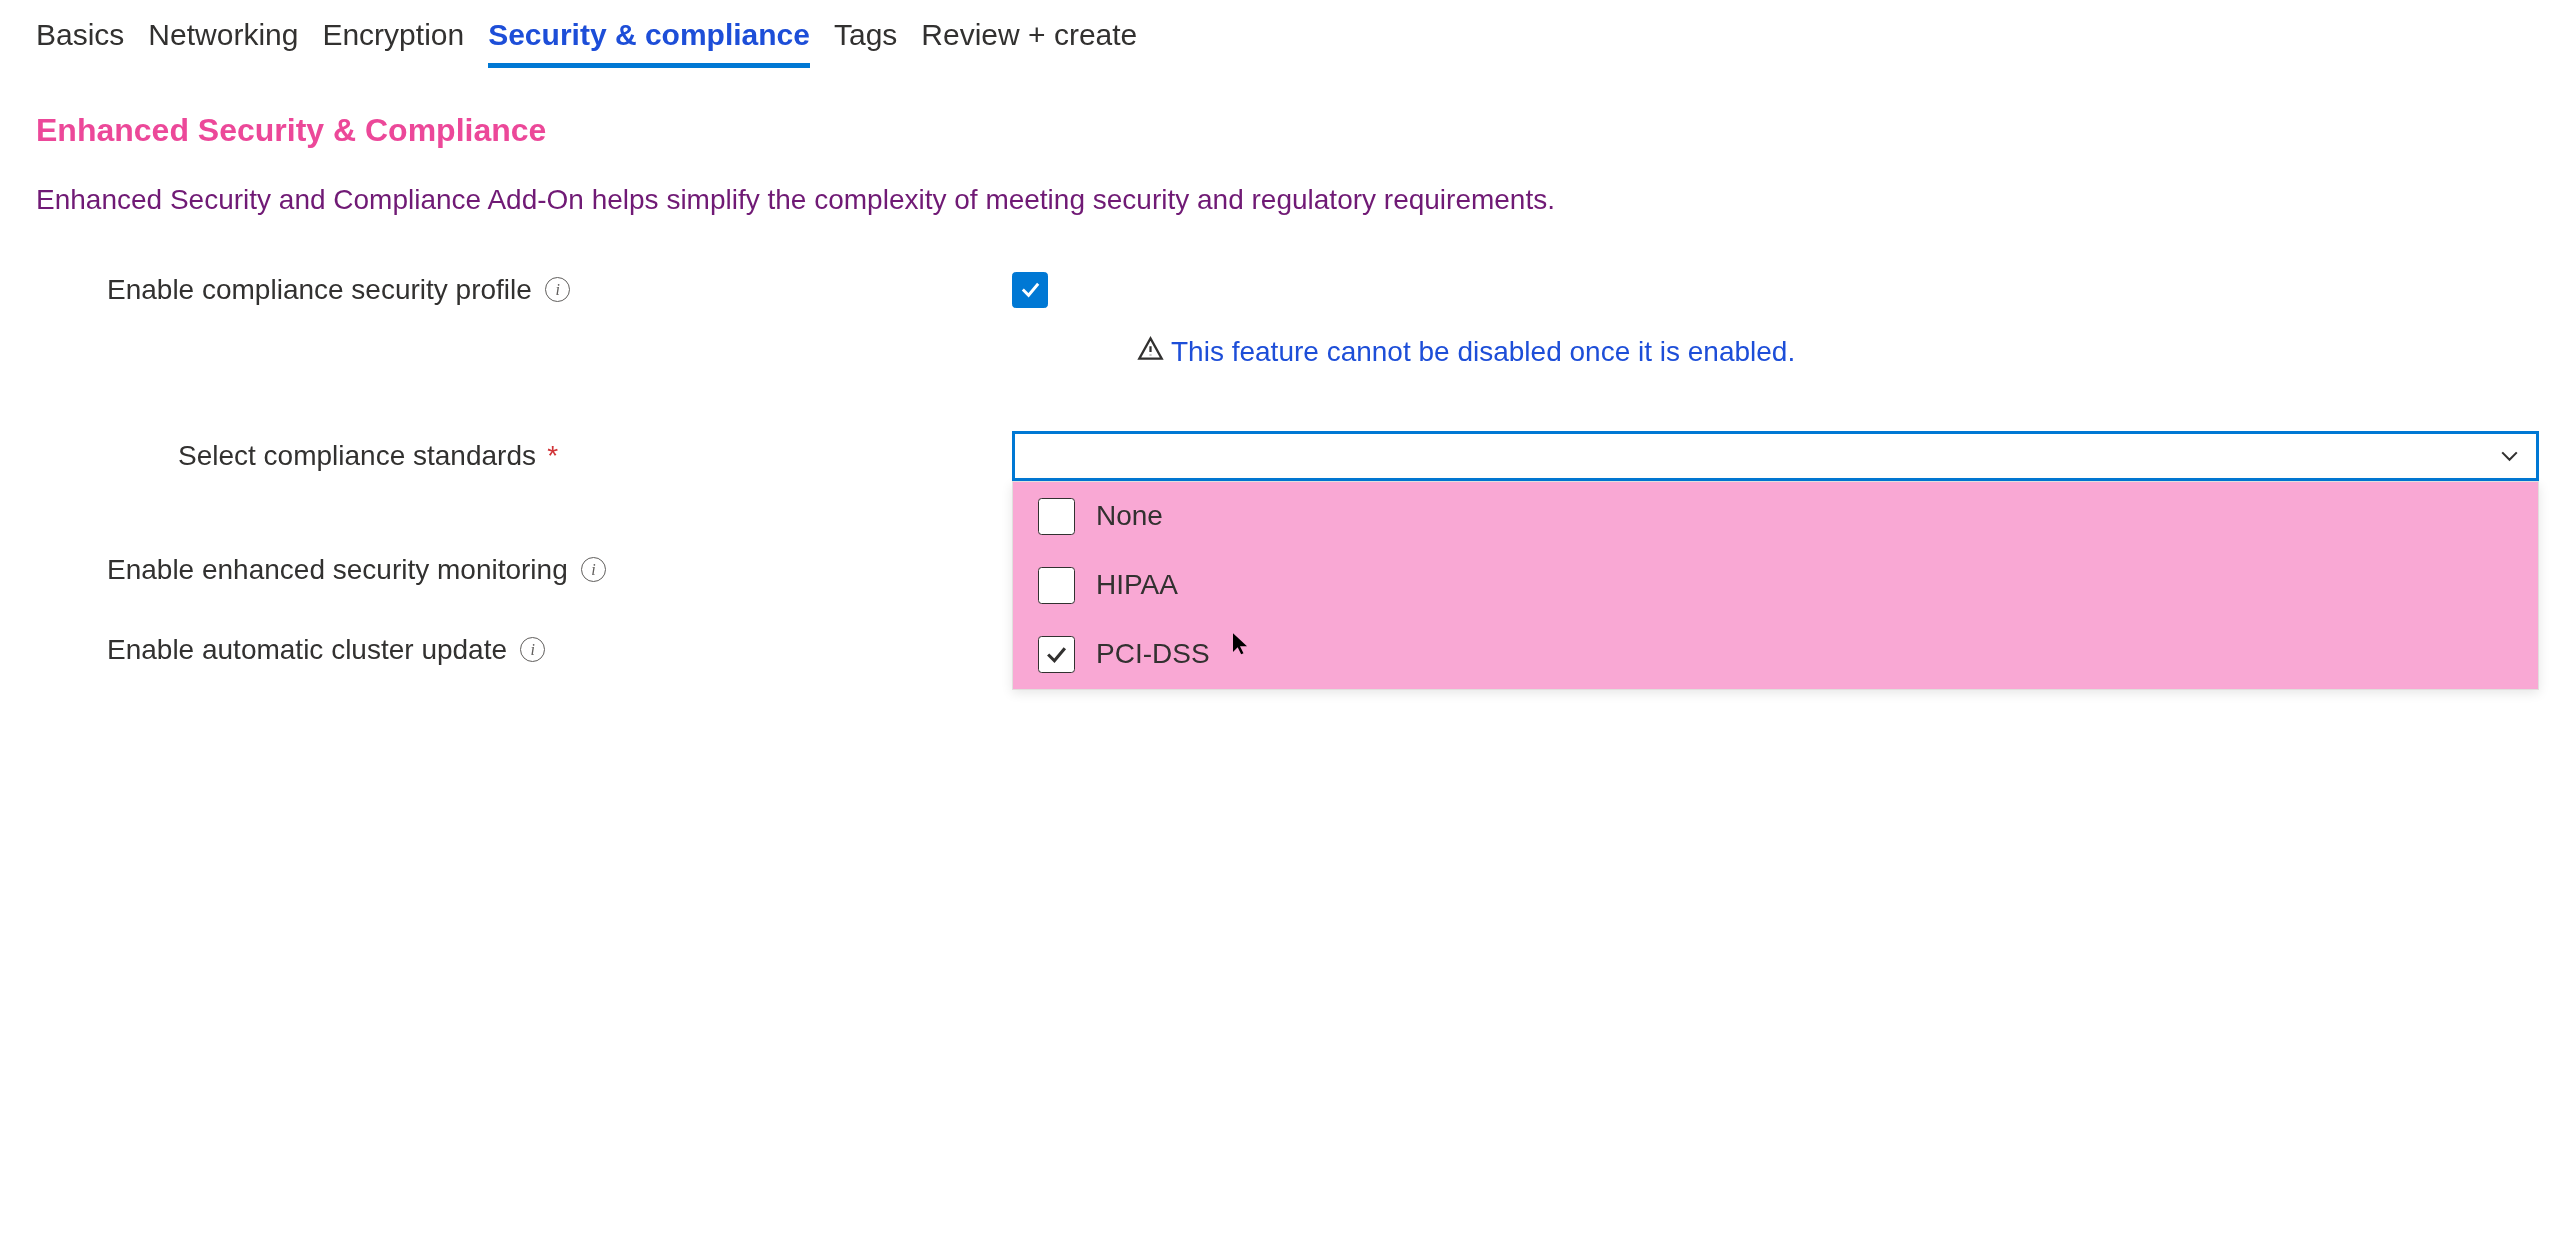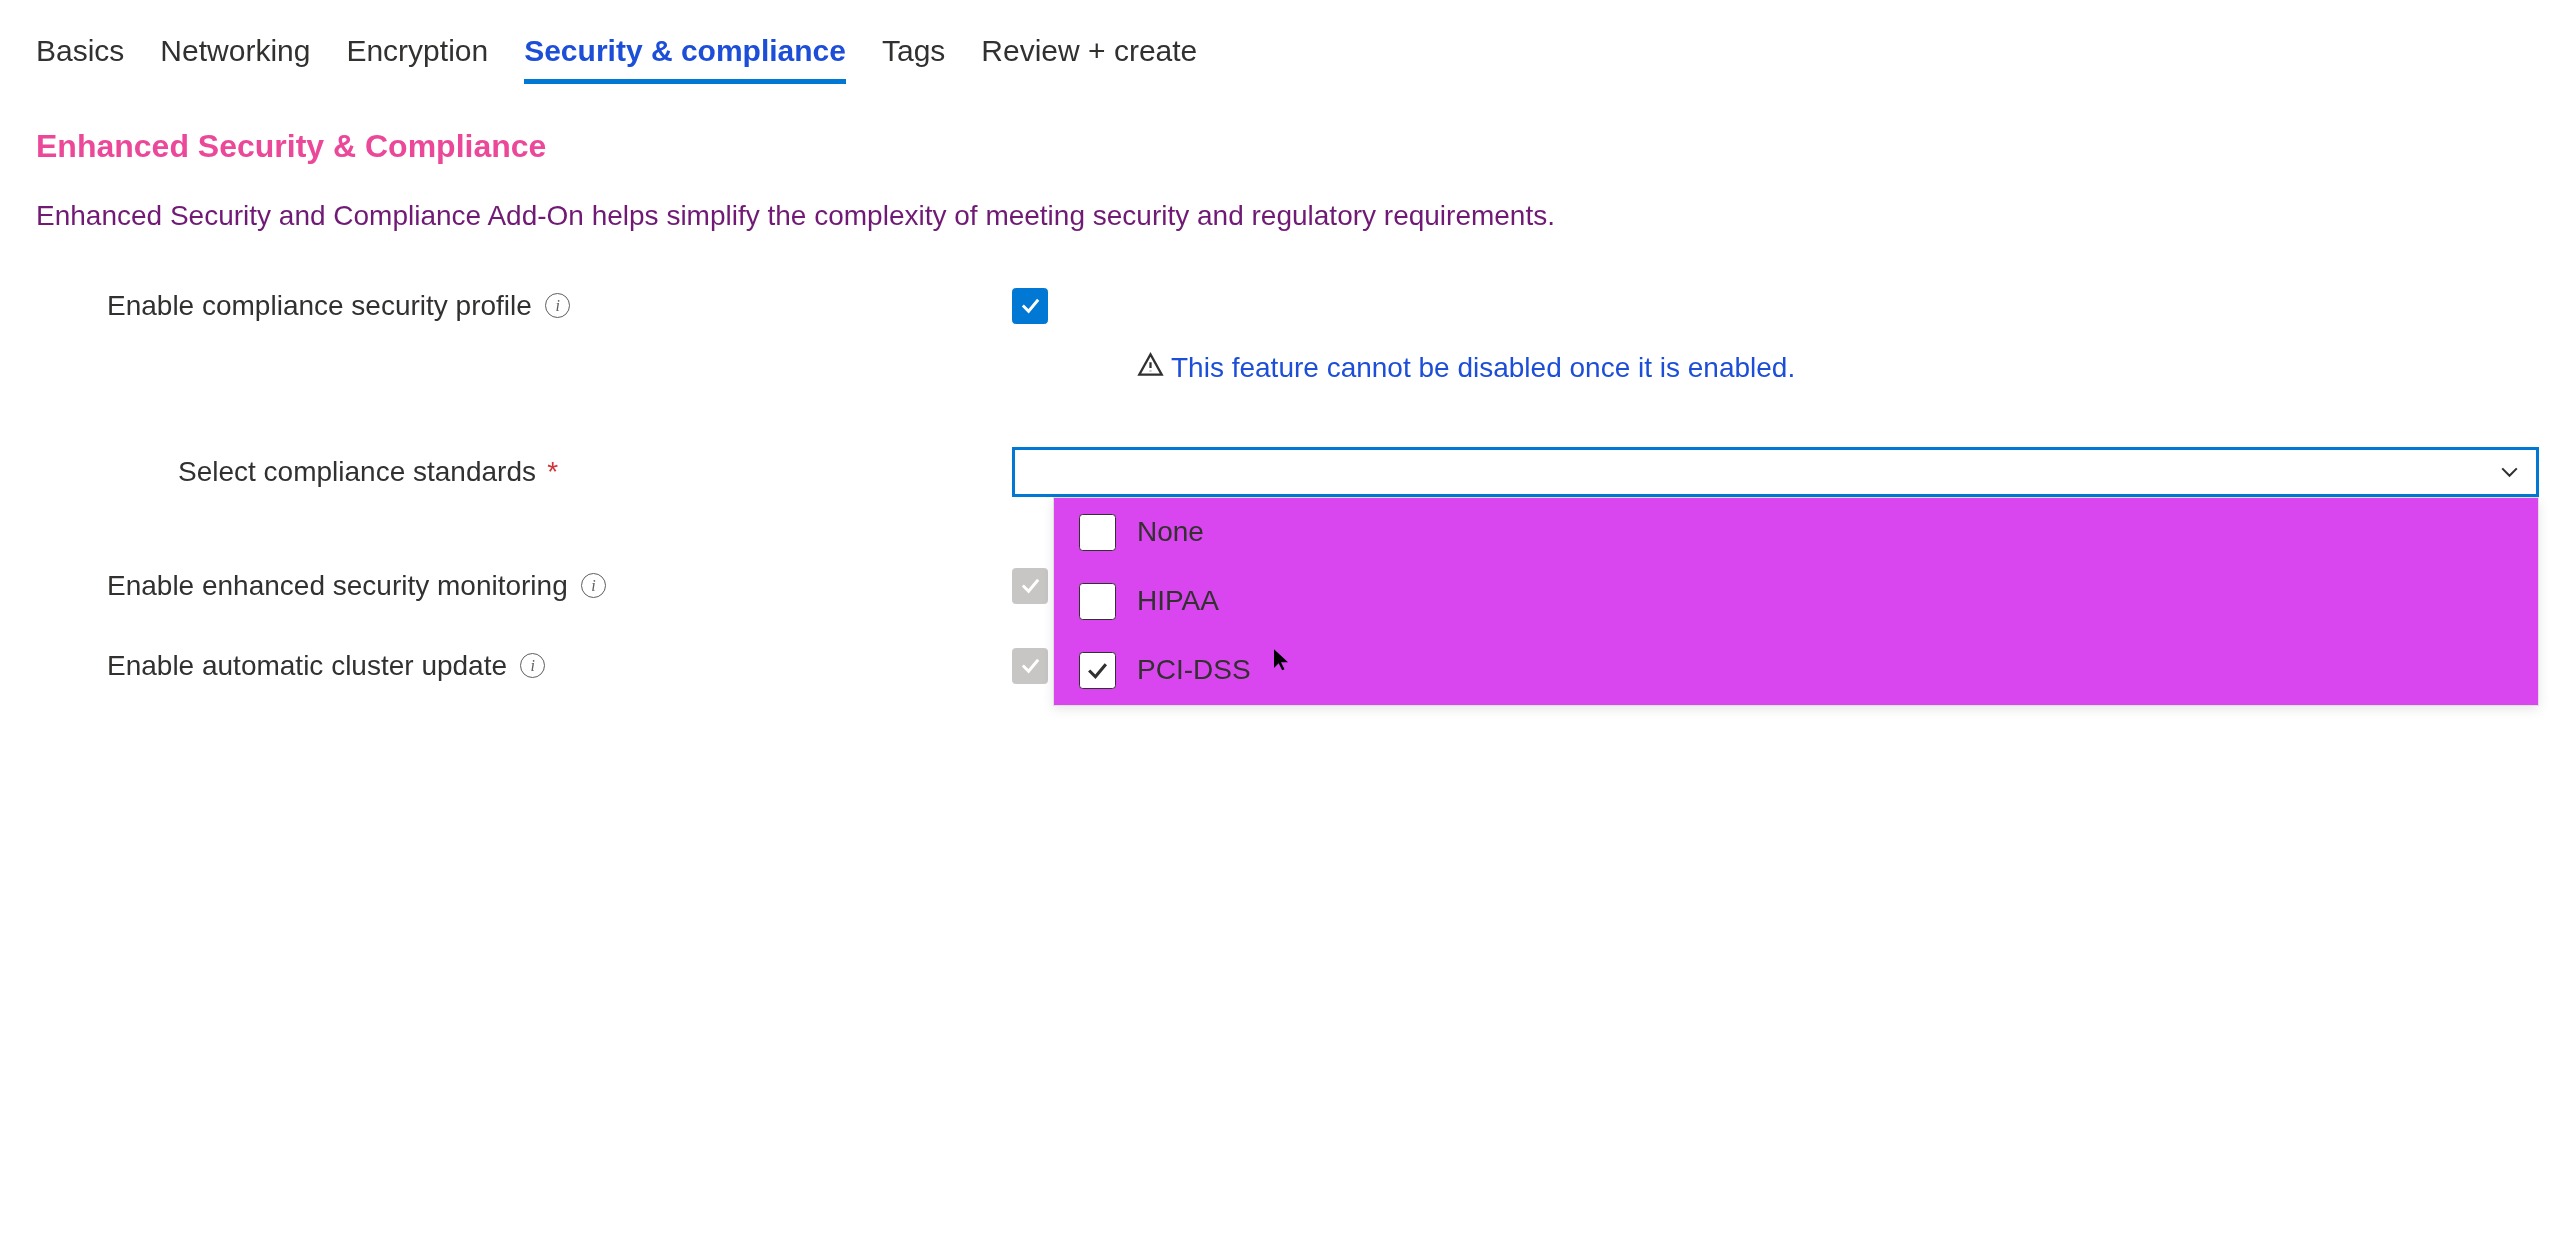--- a/index.html
+++ b/index.html
@@ -8,24 +8,23 @@
       padding: 0;
     }
     body {
       font-family: 'Segoe UI', -apple-system, BlinkMacSystemFont, sans-serif;
       background: #ffffff;
       color: #323130;
       padding: 18px 36px;
     }
     .tabs {
       display: flex;
-      gap: 36px;
+      gap: 24px;
       border-bottom: none;
       margin-bottom: 44px;
-      margin-top: 16px;
     }
     .tab {
       font-size: 30px;
       color: #323130;
       padding-bottom: 10.7px;
       cursor: pointer;
       font-weight: 400;
     }
     .tab.active {
       font-weight: 600;
@@ -140,25 +139,24 @@
     }
     .chevron-down {
       width: 25px;
       height: 25px;
     }
     .dropdown-list {
       position: absolute;
       top: 50px;
       left: 0;
       right: 0;
-      background: #d946ef;
+      background: #f9a8d4;
       border: 0.9px solid #e1dfdd;
       box-shadow: 0 3.6px 10.7px rgba(0,0,0,0.1);
       z-index: 10;
-      margin-left: 41px;
     }
     .dropdown-option {
       display: flex;
       align-items: center;
       padding: 16px 25px;
       gap: 21px;
       cursor: pointer;
       font-size: 28px;
     }
     .option-checkbox {

